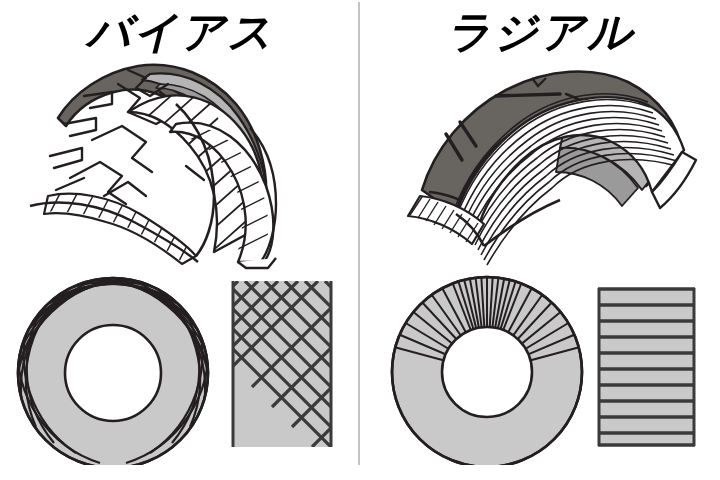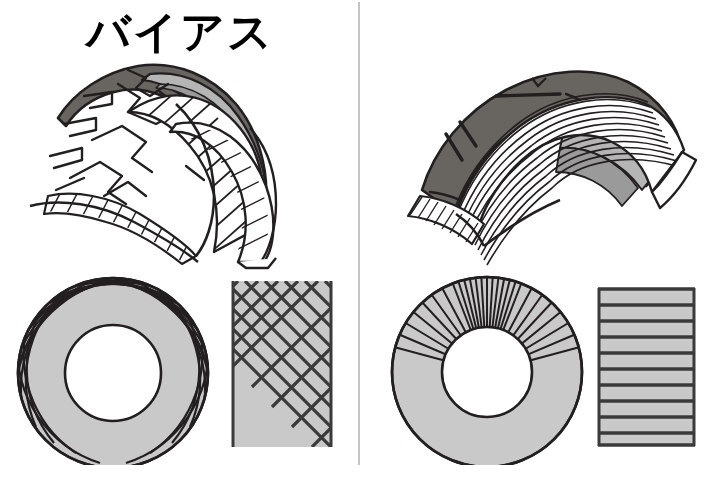--- a/index.html
+++ b/index.html
@@ -1,19 +1,19 @@
 <!DOCTYPE html>
 <html><head>
 <meta charset="utf-8">
 <style>
   html,body{margin:0;padding:0;background:#ffffff;}
   body{width:720px;height:480px;overflow:hidden;
        font-family:"DejaVu Sans","Liberation Sans",sans-serif;}
   #stage{position:relative;width:720px;height:480px;background:#ffffff;}
-  .panel{position:absolute;top:0;height:480px;width:296px;}
+  .panel{position:absolute;top:0;height:480px;width:296px;font-style:italic;}
   #panel-bias{left:0;}
   #panel-radial{left:360px;}
   .divider{position:absolute;left:358px;top:2px;width:2px;height:463px;
            background:#c4c4c4;}
   .heading{position:absolute;top:6px;width:360px;text-align:center;
            font-family:"DejaVu Sans","Liberation Sans",sans-serif;
            font-weight:bold;font-size:44px;line-height:52px;color:#000000;
            letter-spacing:2px;white-space:nowrap;}
   .fig{position:absolute;left:0;top:0;}
   svg{display:block;}
@@ -212,20 +212,21 @@
           <line x1="87" y1="175" x2="107" y2="155"></line>
           <line x1="7" y1="15" x2="13" y2="9"></line>
         </g>
         <line x1="8" y1="9" x2="8" y2="175" stroke="#3a3a3a" stroke-width="3"></line>
         <line x1="106" y1="9" x2="106" y2="175" stroke="#3a3a3a" stroke-width="3"></line>
       </svg>
     </div>
   </div>
 
   <div class="panel" id="panel-radial">
+    <div class="heading">ラジアル</div>
 
     <div class="fig">
       <svg width="360" height="270" viewBox="0 0 360 270">
         <defs>
           <clipPath id="radPlyClip">
             <path d="M 150 168 C 190 124 244 100 286 104 L 320 146
                      C 282 142 232 166 196 208 L 172 236 Z"></path>
           </clipPath>
           <clipPath id="radPlyClip2">
             <path d="M 118 200 C 140 172 170 150 198 136 L 212 156

